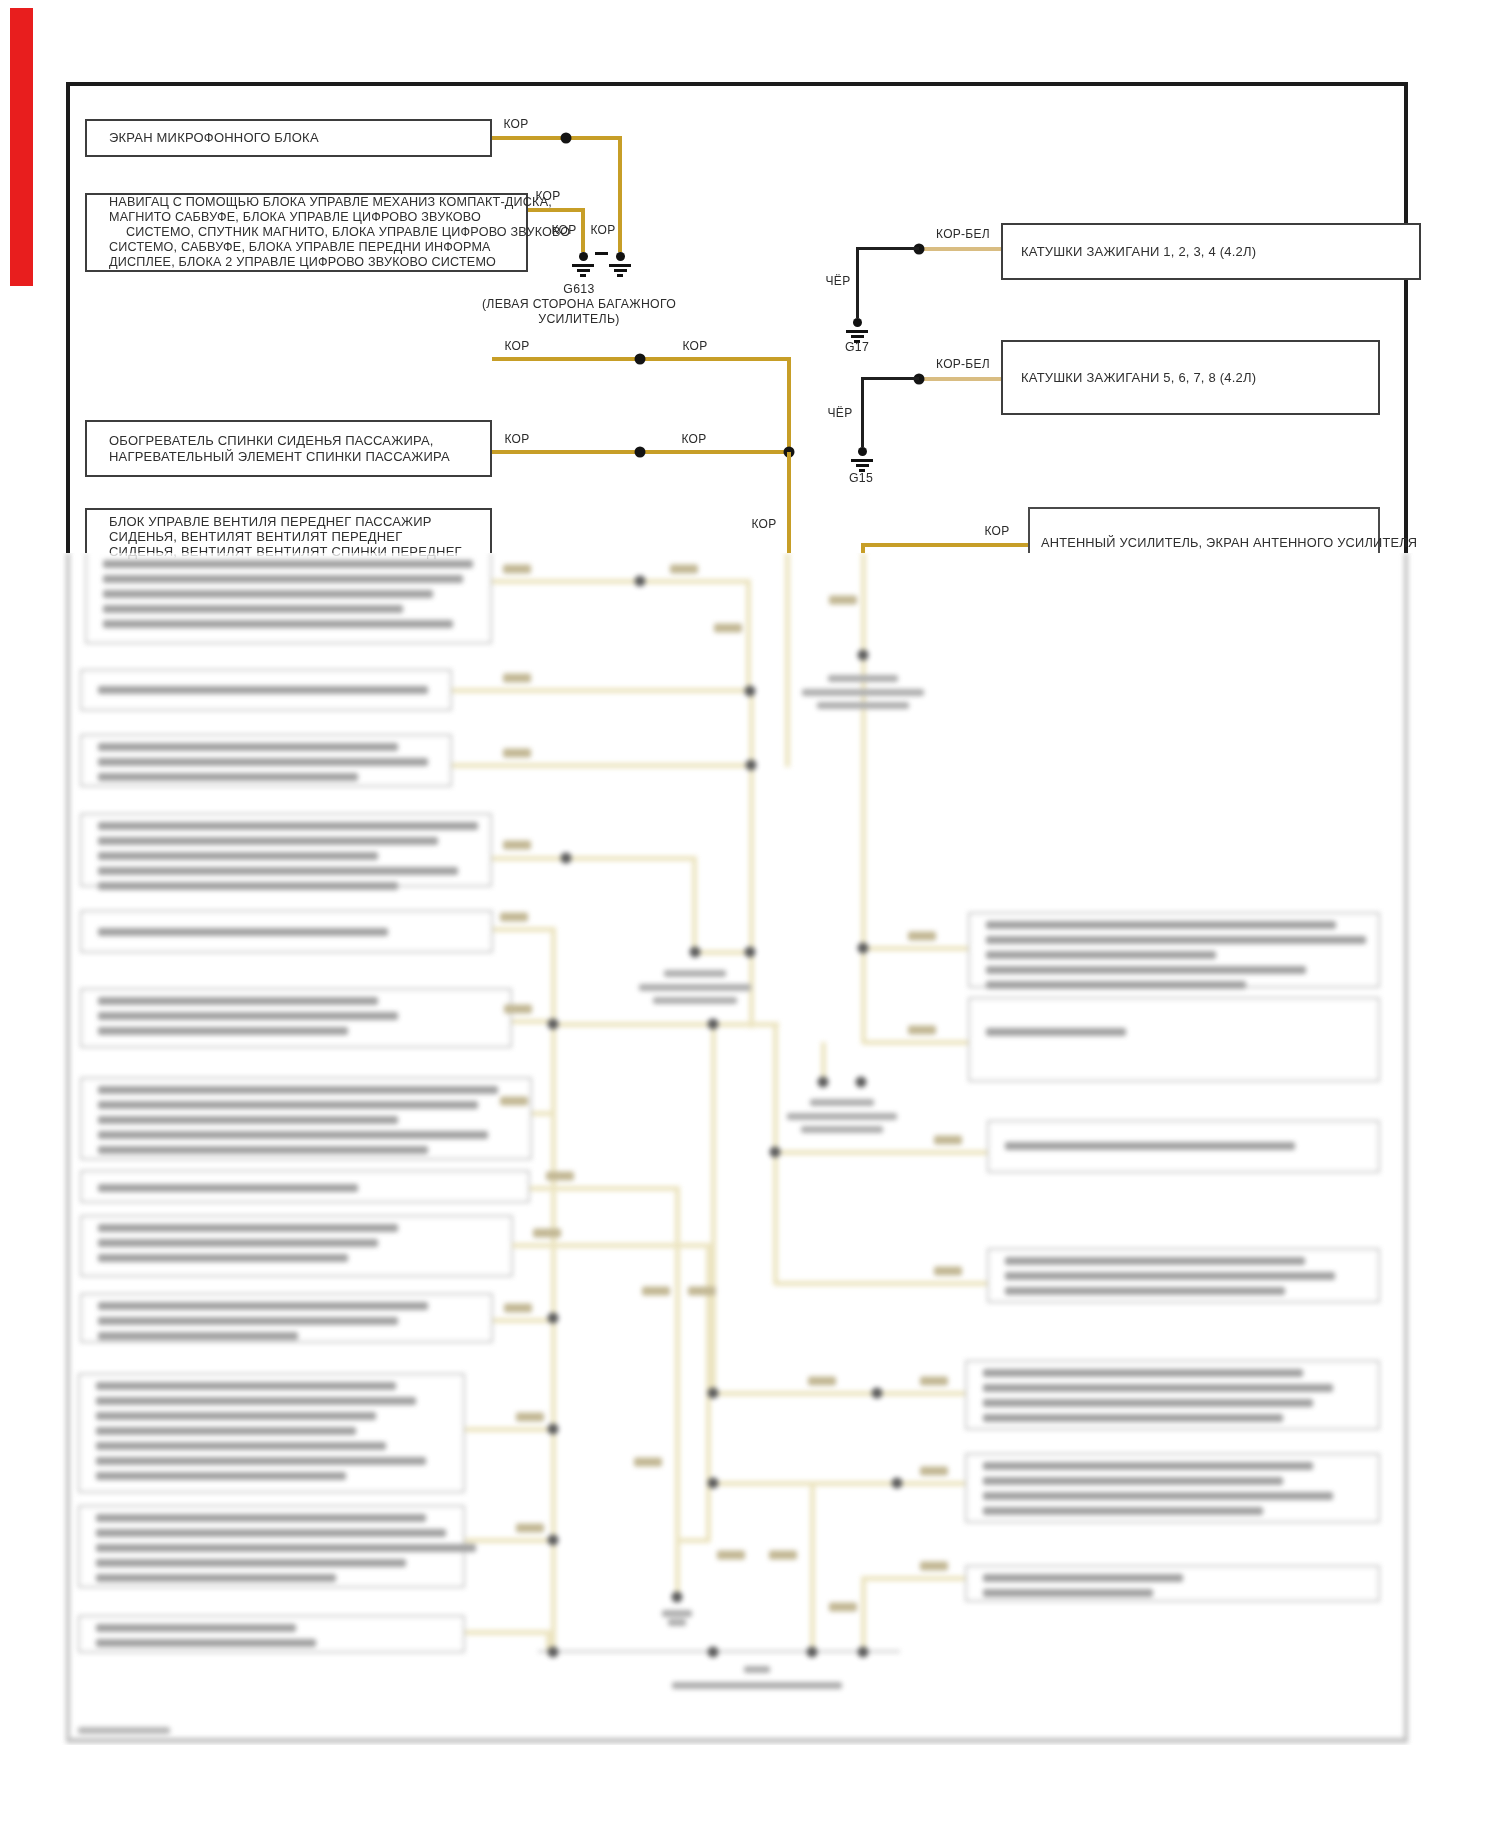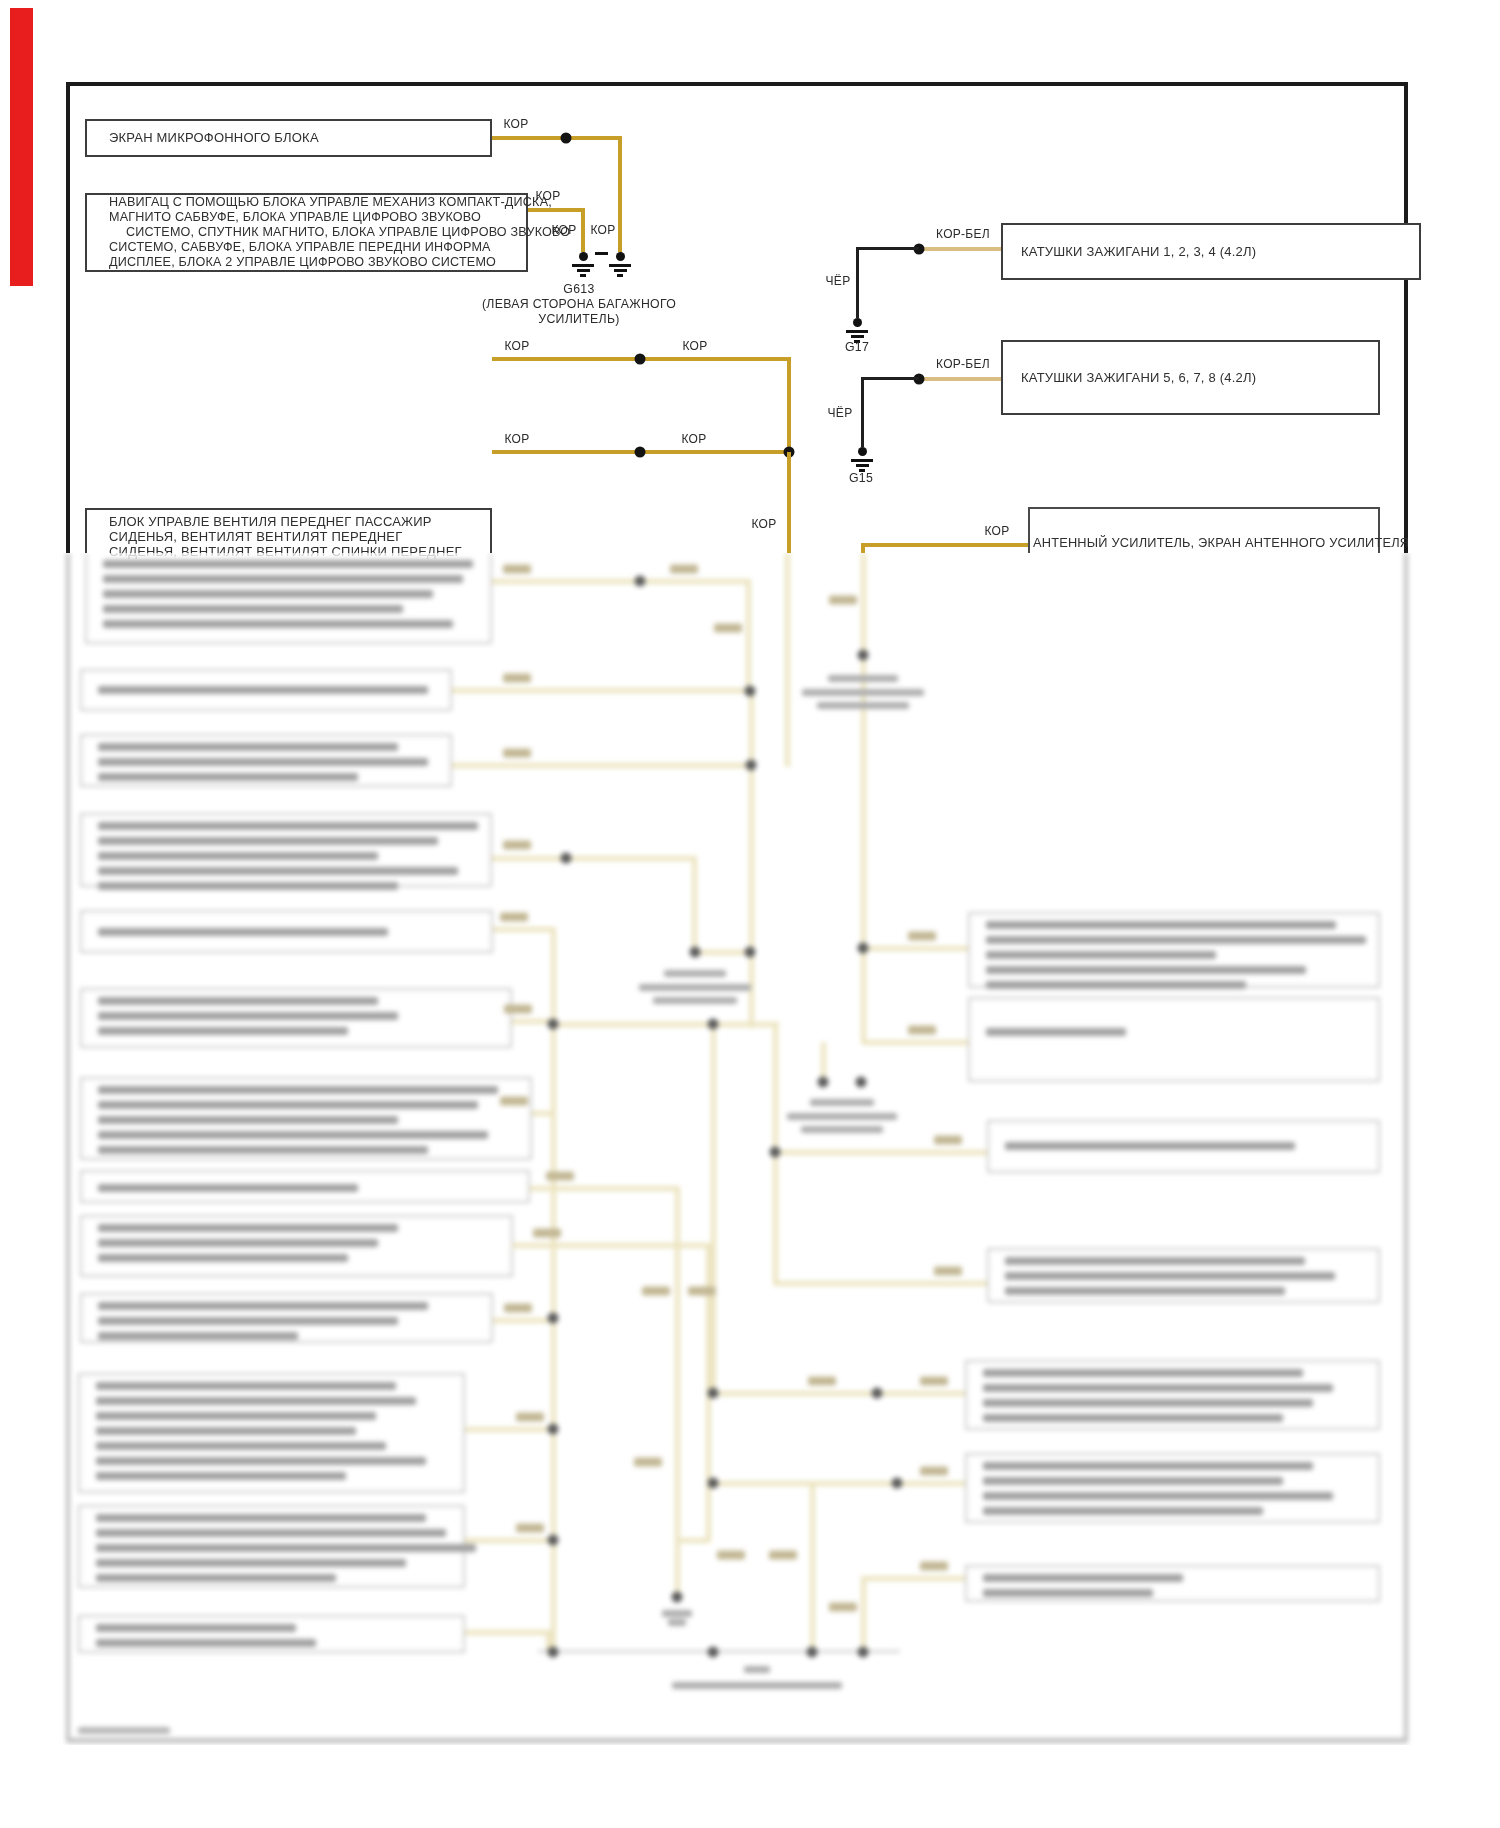--- a/index.html
+++ b/index.html
@@ -85,20 +85,24 @@
   <span class="wl" style="left:579px;top:289px;font-size:12.3px;">G613</span>
   <span class="wl" style="left:579px;top:304px;font-size:12.3px;">(ЛЕВАЯ СТОРОНА БАГАЖНОГО</span>
   <span class="wl" style="left:579px;top:319px;font-size:12.3px;">УСИЛИТЕЛЬ)</span>
 
   <div class="wire" style="left:492px;top:357px;width:299px;height:4px;"></div>
   <div class="wire" style="left:787px;top:357px;width:4px;height:97px;"></div>
   <div class="dot" style="left:640px;top:359px;"></div>
   <span class="wl" style="left:517px;top:346px;">КОР</span>
   <span class="wl" style="left:695px;top:346px;">КОР</span>
 
+  <div class="boxc" style="left:85px;top:420px;width:407px;height:57px;">
+    <div class="bt">ОБОГРЕВАТЕЛЬ СПИНКИ СИДЕНЬЯ ПАССАЖИРА,</div>
+    <div class="bt">НАГРЕВАТЕЛЬНЫЙ ЭЛЕМЕНТ СПИНКИ ПАССАЖИРА</div>
+  </div>
   <div class="wire" style="left:492px;top:450px;width:299px;height:4px;"></div>
   <div class="dot" style="left:640px;top:452px;"></div>
   <div class="dot" style="left:789px;top:452px;"></div>
   <span class="wl" style="left:517px;top:439px;">КОР</span>
   <span class="wl" style="left:694px;top:439px;">КОР</span>
 
   <div class="wire" style="left:787px;top:452px;width:4px;height:101px;"></div>
   <span class="wl" style="left:764px;top:524px;">КОР</span>
 
   <div class="boxc" style="left:1001px;top:223px;width:420px;height:57px;">
@@ -135,21 +139,21 @@
   </div>
   <span class="wl" style="left:861px;top:478px;font-size:12.3px;">G15</span>
 
   <div class="abs" style="left:85px;top:508px;width:407px;height:45px;border:2px solid #3d3d3d;border-bottom:none;background:#fff;box-sizing:border-box;">
     <div class="bt" style="padding-top:4px;line-height:15.2px;">БЛОК УПРАВЛЕ ВЕНТИЛЯ ПЕРЕДНЕГ ПАССАЖИР</div>
     <div class="bt" style="line-height:15.2px;">СИДЕНЬЯ, ВЕНТИЛЯТ ВЕНТИЛЯТ ПЕРЕДНЕГ</div>
     <div class="bt" style="line-height:15.2px;">СИДЕНЬЯ, ВЕНТИЛЯТ ВЕНТИЛЯТ СПИНКИ ПЕРЕДНЕГ</div>
   </div>
 
   <div class="abs" style="left:1028px;top:507px;width:352px;height:46px;border:2px solid #4a4a4a;border-bottom:none;background:#fff;box-sizing:border-box;">
-    <div class="bt" style="padding-left:3px;padding-top:26px;font-size:12.8px;">АНТЕННЫЙ УСИЛИТЕЛЬ, ЭКРАН АНТЕННОГО УСИЛИТЕЛЯ</div>
+    <div class="bt" style="padding-left:11px;padding-top:26px;font-size:12.8px;">АНТЕННЫЙ УСИЛИТЕЛЬ, ЭКРАН АНТЕННОГО УСИЛИТЕЛЯ</div>
   </div>
   <div class="wire" style="left:865px;top:543px;width:163px;height:4px;"></div>
   <div class="wire" style="left:861px;top:543px;width:4px;height:10px;"></div>
   <span class="wl" style="left:997px;top:531px;">КОР</span>
 
   <div id="blurlayer">
     <div id="blurcontent">
 
       <div class="bborder-seg" style="left:66px;top:553px;width:4px;height:1189px;"></div>
       <div class="bborder-seg" style="left:1404px;top:553px;width:4px;height:1189px;"></div>

